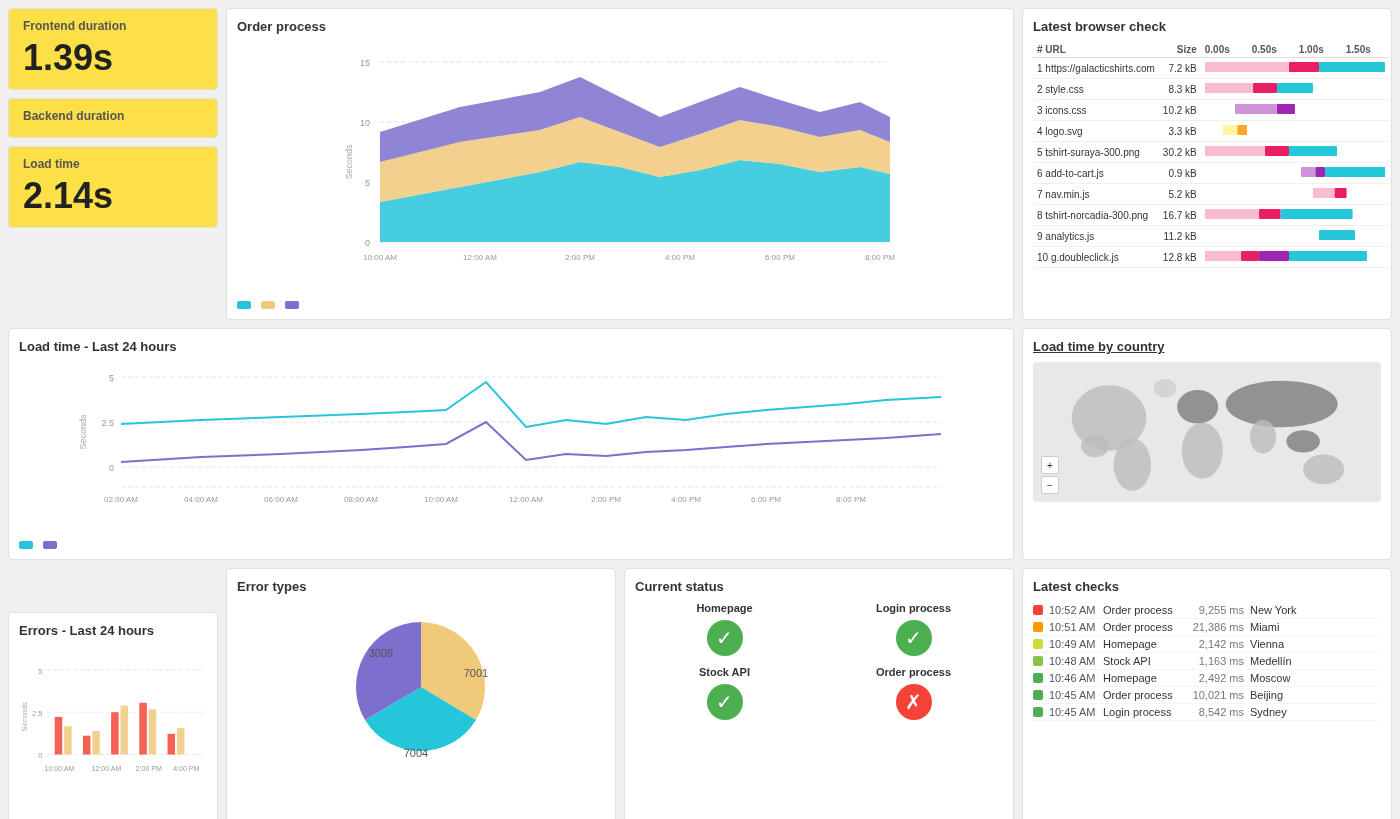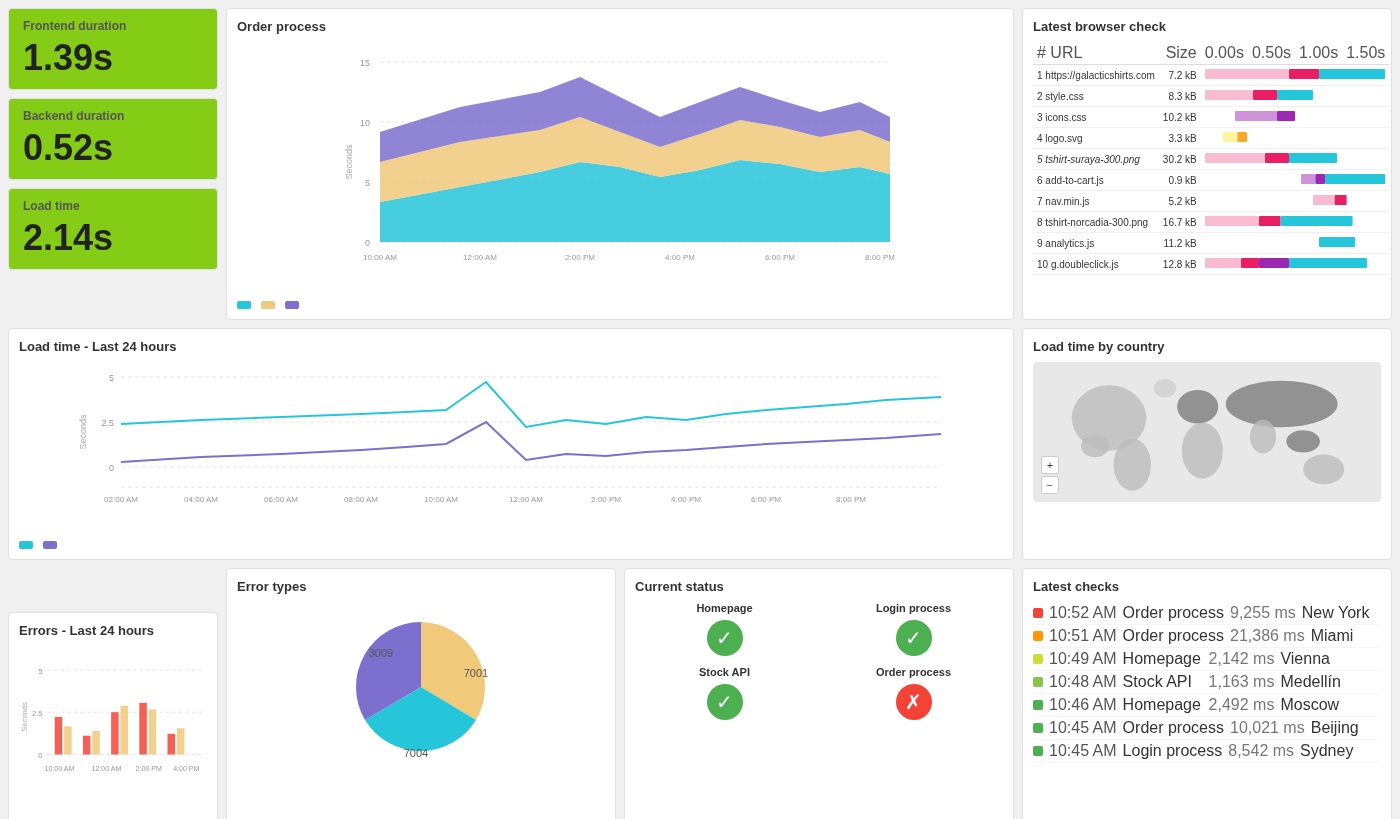--- a/index.html
+++ b/index.html
@@ -1,65 +1,65 @@
 <!DOCTYPE html>
 <html><head>
   <meta charset="utf-8">
   <style>
     * { box-sizing: border-box; margin: 0; padding: 0; }
     body { background: #f0f0f0; font-family: Arial, sans-serif; font-size: 12px; color: #333; width: 1400px; height: 819px; overflow: hidden; }
     
     .dashboard { display: grid; grid-template-columns: 210px 1fr 1fr 370px; grid-template-rows: auto auto auto; gap: 8px; padding: 8px; height: 819px; }
     
     .panel { background: #fff; border-radius: 4px; border: 1px solid #e0e0e0; padding: 10px; }
-    .metric-panel { background: #84cc16; border-radius: 4px; border: 1px solid #e0e0e0; padding: 10px 14px; }
+    .metric-panel { background: #fde047; border-radius: 4px; border: 1px solid #e0e0e0; padding: 10px 14px; }
     .metric-label { font-size: 12px; font-weight: bold; color: #555; margin-bottom: 4px; }
     .metric-value { font-size: 36px; font-weight: bold; color: #222; }
     
     
     .order-process { grid-column: 2 / 4; grid-row: 1; }
     
     
     .browser-check { grid-column: 4; grid-row: 1; }
     
     
     .load-time-24h { grid-column: 1 / 4; grid-row: 2; }
     
     
-    .load-country { grid-column: 4; grid-row: 2; }
+    .load-country { grid-column: 4; grid-row: 2; text-decoration: underline; }
     
     
     .errors-24h { grid-column: 1; grid-row: 3; }
     
     
     .error-types { grid-column: 2; grid-row: 3; }
     
     
     .current-status { grid-column: 3; grid-row: 3; }
     
     
     .latest-checks { grid-column: 4; grid-row: 3; }
     
     .panel-title { font-size: 13px; font-weight: bold; color: #333; margin-bottom: 8px; }
     
     
     .bc-table { width: 100%; border-collapse: collapse; font-size: 10px; }
-    .bc-table th { text-align: left; color: #555; font-weight: normal; border-bottom: 1px solid #ddd; padding: 2px 4px; font-size: 16px; }
+    .bc-table th { text-align: left; color: #555; font-weight: bold; border-bottom: 1px solid #ddd; padding: 2px 4px; font-size: 10px; }
     .bc-table td { padding: 2px 4px; vertical-align: middle; border-bottom: 1px solid #f0f0f0; }
     
     
     .status-grid { display: grid; grid-template-columns: 1fr 1fr; gap: 10px; margin-top: 5px; }
     .status-item { display: flex; flex-direction: column; align-items: center; gap: 6px; }
     .status-label { font-weight: bold; font-size: 11px; }
     .status-check { width: 36px; height: 36px; border-radius: 50%; display: flex; align-items: center; justify-content: center; font-size: 20px; }
     .status-ok { background: #4caf50; color: white; }
     .status-fail { background: #f44336; color: white; }
     
     
-    .lc-row { display: flex; gap: 6px; align-items: center; padding: 2px 0; border-bottom: 1px solid #f5f5f5; font-size: 16px; }
+    .lc-row { display: flex; gap: 6px; align-items: center; padding: 2px 0; border-bottom: 1px solid #f5f5f5; font-size: 11px; }
     .lc-dot { width: 10px; height: 10px; border-radius: 2px; flex-shrink: 0; }
     .lc-time { color: #555; min-width: 48px; }
     .lc-name { min-width: 80px; }
     .lc-ms { min-width: 55px; text-align: right; color: #777; }
     .lc-city { color: #333; }
     
     
     .legend { display: flex; gap: 10px; margin-top: 6px; align-items: center; }
     .legend-item { display: flex; align-items: center; gap: 3px; font-size: 10px; color: #777; }
     .legend-dot { width: 14px; height: 8px; border-radius: 2px; }
@@ -76,21 +76,20 @@
 
 <div class="dashboard">
 
   <div style="grid-column:1;grid-row:1;display:flex;flex-direction:column;gap:8px;">
     <div class="metric-panel">
       <div class="metric-label">Frontend duration</div>
       <div class="metric-value">1.39s</div>
     </div>
     <div class="metric-panel">
       <div class="metric-label">Backend duration</div>
-      <div class="metric-value">0.52s</div>
     </div>
     <div class="metric-panel">
       <div class="metric-label">Load time</div>
       <div class="metric-value">2.14s</div>
     </div>
   </div>
 
   <div class="panel order-process" style="grid-column:2/4;grid-row:1;">
     <div class="panel-title">Order process</div>
     <svg width="100%" height="250" viewBox="0 0 560 250">
@@ -183,21 +182,21 @@
     <td style="white-space:nowrap;max-width:130px;overflow:hidden;text-overflow:ellipsis;">4 logo.svg</td>
     <td style="text-align:right;white-space:nowrap">3.3 kB</td>
     <td colspan="4" style="padding-left:4px;">
       <svg width="180" height="14" viewBox="0 0 180 14">
                 <rect x="18" y="2" width="14.4" height="10" fill="#fff59d" rx="1"></rect>
                 <rect x="32.4" y="2" width="9.6" height="10" fill="#f9a825" rx="1"></rect>
               </svg>
     </td>
   </tr>
           <tr>
-    <td style="white-space:nowrap;max-width:130px;overflow:hidden;text-overflow:ellipsis;font-style:italic;">5 tshirt-suraya-300.png</td>
+    <td style="white-space:nowrap;max-width:130px;overflow:hidden;text-overflow:ellipsis;">5 tshirt-suraya-300.png</td>
     <td style="text-align:right;white-space:nowrap">30.2 kB</td>
     <td colspan="4" style="padding-left:4px;">
       <svg width="180" height="14" viewBox="0 0 180 14">
                 <rect x="0" y="2" width="60" height="10" fill="#f8bbd0" rx="1"></rect>
                 <rect x="60" y="2" width="24" height="10" fill="#e91e63" rx="1"></rect>
                 <rect x="84" y="2" width="48" height="10" fill="#26c6da" rx="1"></rect>
               </svg>
     </td>
   </tr>
           <tr>

